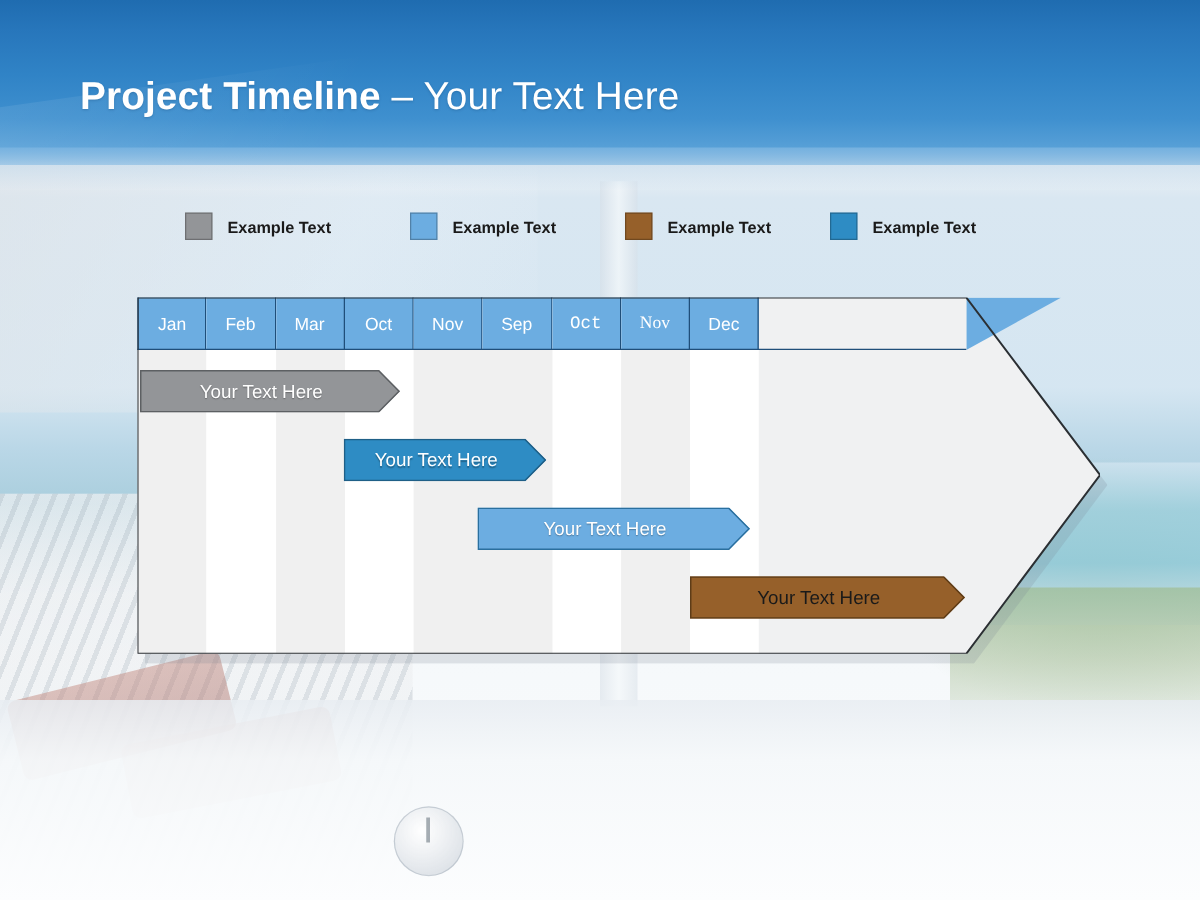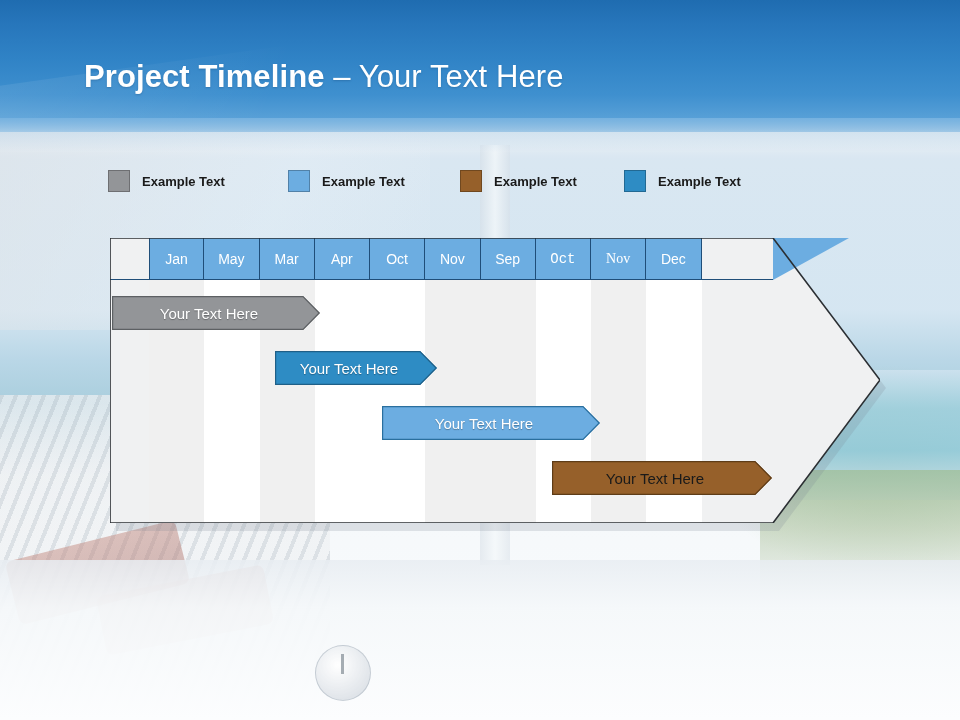--- a/index.html
+++ b/index.html
@@ -112,31 +112,30 @@
     position:absolute; left:0; top:118px; width:960px; height:34px;
     background:linear-gradient(to bottom, rgba(122,180,225,.85) 0%, rgba(188,214,234,.55) 40%, rgba(233,240,246,.15) 100%);
     z-index:2;
   }
   .slide-title {
     position:absolute; left:64px; top:59px;
     font-size:31px; color:#ffffff; white-space:nowrap;
     letter-spacing:.1px;
     text-shadow:0 1px 2px rgba(10,50,90,.25);
     z-index:3;
-    margin-left:20px;
   }
   .slide-title .bold { font-weight:bold; }
   .slide-title .sep  { font-weight:normal; }
   .slide-title .light{ font-weight:normal; }
 
   
   .legend {
     position:absolute; left:108px; top:170px; width:740px; height:24px; z-index:6;
   }
-  .legend-item { position:absolute; top:0; display:flex; align-items:center; }
+  .legend-item { position:absolute; top:0; display:flex; align-items:center;margin-left:40px; }
   .legend-swatch {
     width:22px; height:22px; display:inline-block;
     border:1px solid rgba(0,0,0,.25);
   }
   .legend-label {
     margin-left:12px; font-size:13px; font-weight:bold; color:#1a1a1a;
     white-space:nowrap;
   }
   .legend-item.i0 { left:0px; }
   .legend-item.i1 { left:180px; }
@@ -160,21 +159,20 @@
     z-index:1;
   }
   .arrow-outline {
     position:absolute; left:0; top:0; width:770px; height:285px;
     z-index:4; pointer-events:none;
   }
   
   .grid {
     position:absolute; left:0; top:0; width:663px; height:285px; z-index:2;
     display:flex;
-    margin-left:39px;
   }
   .col { height:285px; position:relative; }
   .col.odd  { background:#f0f0f0; }
   .col.even { background:#ffffff; }
   .col .month-cell {
     position:absolute; left:0; top:0; width:100%; height:42px;
     background:#6cade1;
     border-right:1px solid #1f4e79;
     display:flex; align-items:center; justify-content:center;
     color:#ffffff; font-size:14px;
@@ -255,27 +253,24 @@
   <div class="chart-wrap">
 
     <div class="arrow-shadow"></div>
     <div class="arrow-body"></div>
 
     <div class="grid" id="grid">
         <div class="col odd" style="width: 55.25px;">
           <div class="month-cell">Jan</div>
         </div>
         <div class="col even" style="width: 55.25px;">
-          <div class="month-cell">May</div>
+          <div class="month-cell">Feb</div>
         </div>
         <div class="col odd" style="width: 55.25px;">
           <div class="month-cell">Mar</div>
-        </div>
-        <div class="col even" style="width: 55.25px;">
-          <div class="month-cell">Apr</div>
         </div>
         <div class="col even" style="width: 55.25px;">
           <div class="month-cell">Oct</div>
         </div>
         <div class="col odd" style="width: 55.25px;">
           <div class="month-cell">Nov</div>
         </div>
         <div class="col odd" style="width: 55.25px;">
           <div class="month-cell">Sep</div>
         </div>

